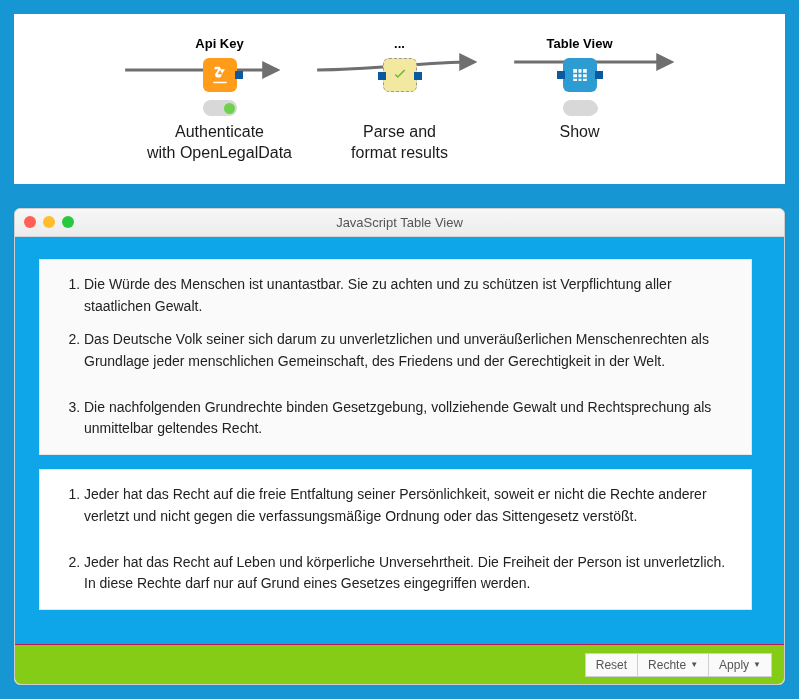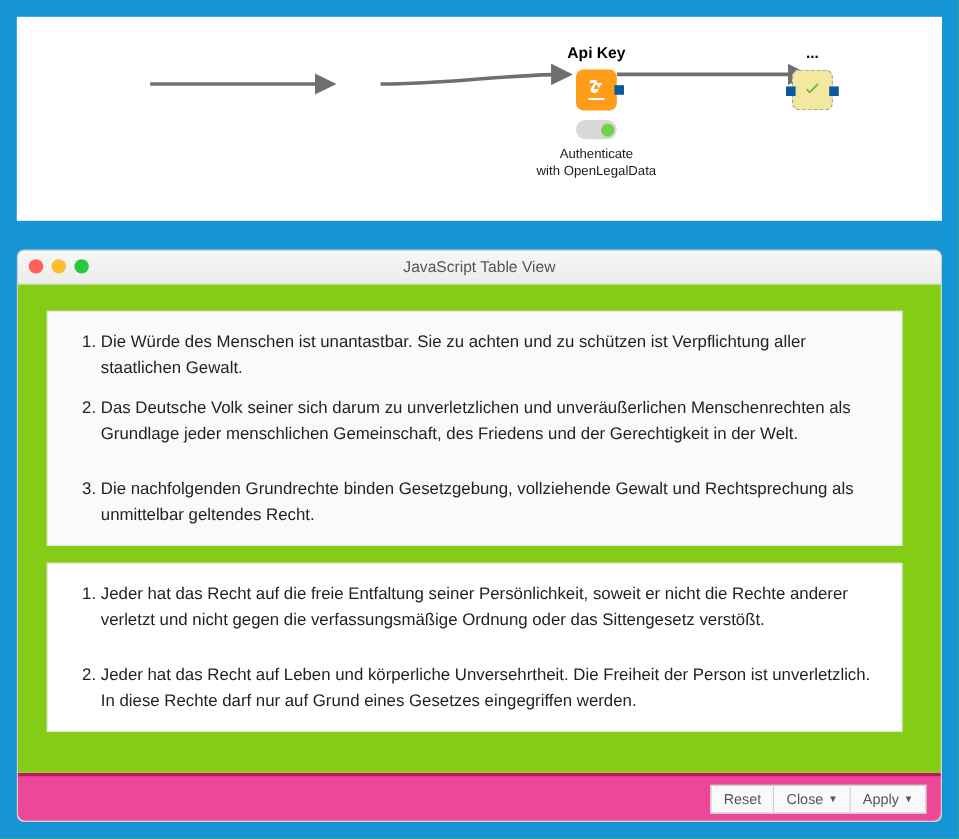--- a/index.html
+++ b/index.html
@@ -14,21 +14,21 @@
   }
   .workflow-panel {
     background: #fff;
     margin: 14px;
     padding: 22px 18px 18px 18px;
     height: 170px;
     position: relative;
   }
   .nodes {
     display: flex;
-    justify-content: flex-end;
+    justify-content: center;
     align-items: flex-start;
     position: relative;
     z-index: 2;
   }
   .node {
     display: flex;
     flex-direction: column;
     align-items: center;
     text-align: center;
     width: 180px;
@@ -73,21 +73,21 @@
     padding: 0 2px;
     margin-bottom: 6px;
   }
   .status-dot {
     width: 11px;
     height: 11px;
     border-radius: 50%;
     background: #6fd24c;
   }
   .node-desc {
-    font-size: 11px;
+    font-size: 16px;
     line-height: 1.3;
     color: #1b1b1b;
   }
   .connectors {
     position: absolute;
     top: 0; left: 0;
     width: 100%; height: 100%;
     z-index: 1;
     pointer-events: none;
   }
@@ -120,47 +120,47 @@
     display: flex; gap: 7px;
   }
   .tl { width: 12px; height: 12px; border-radius: 50%; }
   .tl.red { background:#ff5f57;}
   .tl.yellow { background:#ffbd2e;}
   .tl.green { background:#28c940;}
   .win-title { margin: 0 auto; font-size: 13px; color:#555; }
   .win-body {
     flex: 1;
     padding: 22px 32px 10px 24px;
-    background:#84cc16;
+    background:#0ea5e9;
     margin: 0;
   }
   .table-cell {
     border: 1px solid #e6e6e6;
     background:#fafafa;
     padding: 14px 20px 14px 20px;
     margin-bottom: 14px;
   }
   ol.law {
     margin: 0;
     padding-left: 24px;
     font-size: 14px;
     color:#222;
     line-height: 1.55;
   }
   ol.law li { margin-bottom: 12px; }
   ol.law li:last-child { margin-bottom: 0; margin-top: 24px; }
   .win-footer {
     height: 40px;
-    border-top: 3px solid #be185d;
+    border-top: 1px solid #be185d;
     display:flex;
     justify-content:flex-end;
     align-items:center;
     padding: 0 12px;
     gap: 0;
-    background:#ec4899;
+    background:#84cc16;
     border-radius: 0 0 6px 6px;
   }
   .btn {
     font-size: 12px;
     color:#555;
     border:1px solid #cfcfcf;
     background:#fafafa;
     padding: 4px 10px;
     display:flex;
     align-items:center;
@@ -206,22 +206,39 @@
     <div class="node">
       <div class="node-title">...</div>
       <div class="node-icon yellow" style="border:1px dashed #9a9a9a">
         <svg width="18" height="18" viewBox="0 0 24 24">
             <path fill="#6fb53f" d="M9 16l-4-4 1.4-1.4L9 13.2l8.6-8.6L19 6z"></path>
           </svg>
         <div class="port left"></div>
         <div class="port right"></div>
       </div>
       <div style="height:16px;margin-bottom:6px"></div>
-    </div>
-
+      <div class="node-desc">Parse and<br>format results</div>
+    </div>
+
+    <div class="node">
+      <div class="node-title">Table View</div>
+      <div class="node-icon blue">
+        <svg width="18" height="18" viewBox="0 0 24 24">
+            <rect x="3" y="4" width="18" height="16" fill="#fff"></rect>
+            <path stroke="#2d9cd2" stroke-width="2" d="M3 10h18M3 16h18M9 4v16M15 4v16"></path>
+          </svg>
+        <div class="port left"></div>
+        <div class="port right"></div>
+      </div>
+      <div class="status-pill">
+          <div class="status-dot" style="background:#d8d8d8"></div>
+          <div class="status-dot" style="background:#d8d8d8;margin-left:-14px"></div>
+        </div>
+      <div class="node-desc">Show</div>
+    </div>
 
   </div>
 </div>
 
 <div class="window">
   <div class="titlebar">
     <div class="traffic">
       <div class="tl red"></div>
       <div class="tl yellow"></div>
       <div class="tl green"></div>
@@ -246,21 +263,21 @@
       </ol>
     </div>
 
   </div>
 
   <div class="win-footer">
     <div class="btn">
         <span>Reset</span>
       </div>
     <div class="btn">
-        <span>Close</span>
+        <span>Rechte</span>
         <span class="chev">▼</span>
       </div>
     <div class="btn">
         <span>Apply</span>
         <span class="chev">▼</span>
       </div>
   </div>
 </div>
 
 </body></html>

